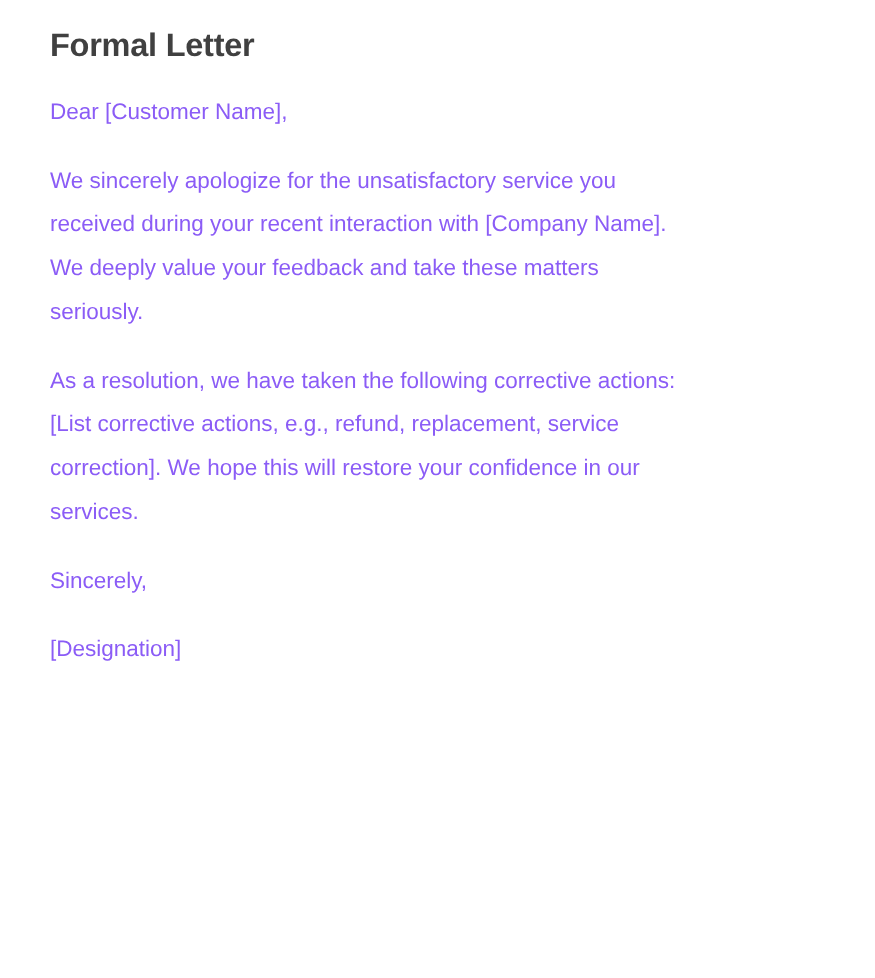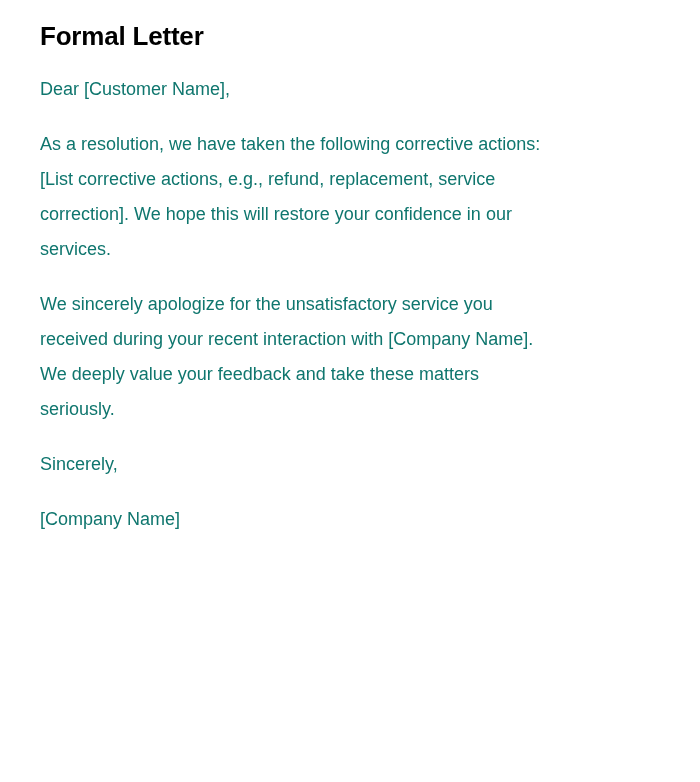--- a/index.html
+++ b/index.html
@@ -15,51 +15,51 @@
   }
   .document {
     padding: 20px 40px 0 40px;
     max-width: 620px;
     box-sizing: content-box;
   }
   .doc-title {
     font-size: 26px;
     line-height: 32px;
     font-weight: 700;
-    color: #000000;
+    color: #404040;
     letter-spacing: -0.2px;
     margin: 0 0 14px 0;
   }
   .doc-paragraph {
     font-size: 18px;
     line-height: 35px;
     font-weight: 400;
-    color: #0f766e;
+    color: #8b5cf6;
     margin: 20px 0;
     white-space: pre-line;
     max-width: 600px;
   }
 </style>
 </head>
 <body>
 
 <div class="document">
   <h1 class="doc-title">Formal Letter</h1>
 
   <p class="doc-paragraph">Dear [Customer Name],</p>
 
+  <p class="doc-paragraph">We sincerely apologize for the unsatisfactory service you
+received during your recent interaction with [Company Name].
+We deeply value your feedback and take these matters
+seriously.</p>
+
   <p class="doc-paragraph">As a resolution, we have taken the following corrective actions:
 [List corrective actions, e.g., refund, replacement, service
 correction]. We hope this will restore your confidence in our
 services.</p>
 
-  <p class="doc-paragraph">We sincerely apologize for the unsatisfactory service you
-received during your recent interaction with [Company Name].
-We deeply value your feedback and take these matters
-seriously.</p>
-
 
   <p class="doc-paragraph">Sincerely,</p>
 
 
+  <p class="doc-paragraph">[Designation]</p>
 
-  <p class="doc-paragraph">[Company Name]</p>
 </div>
 
 </body></html>

